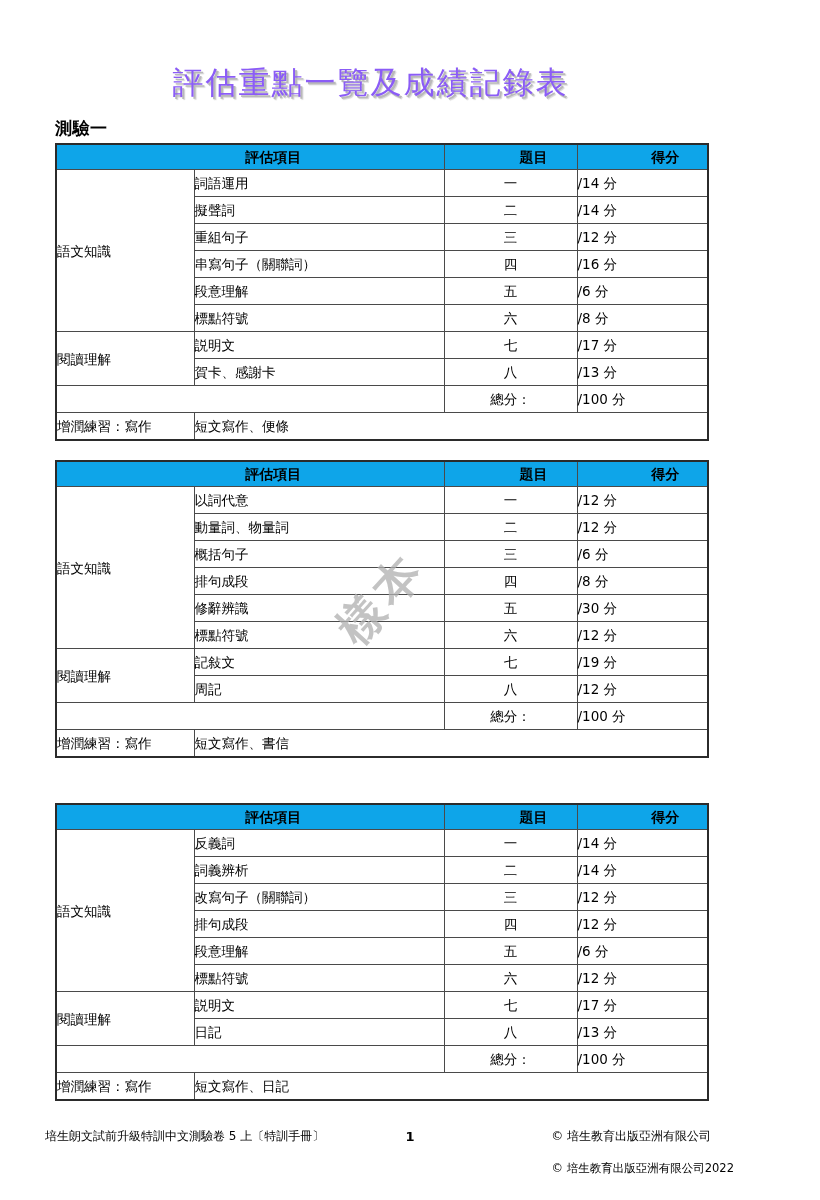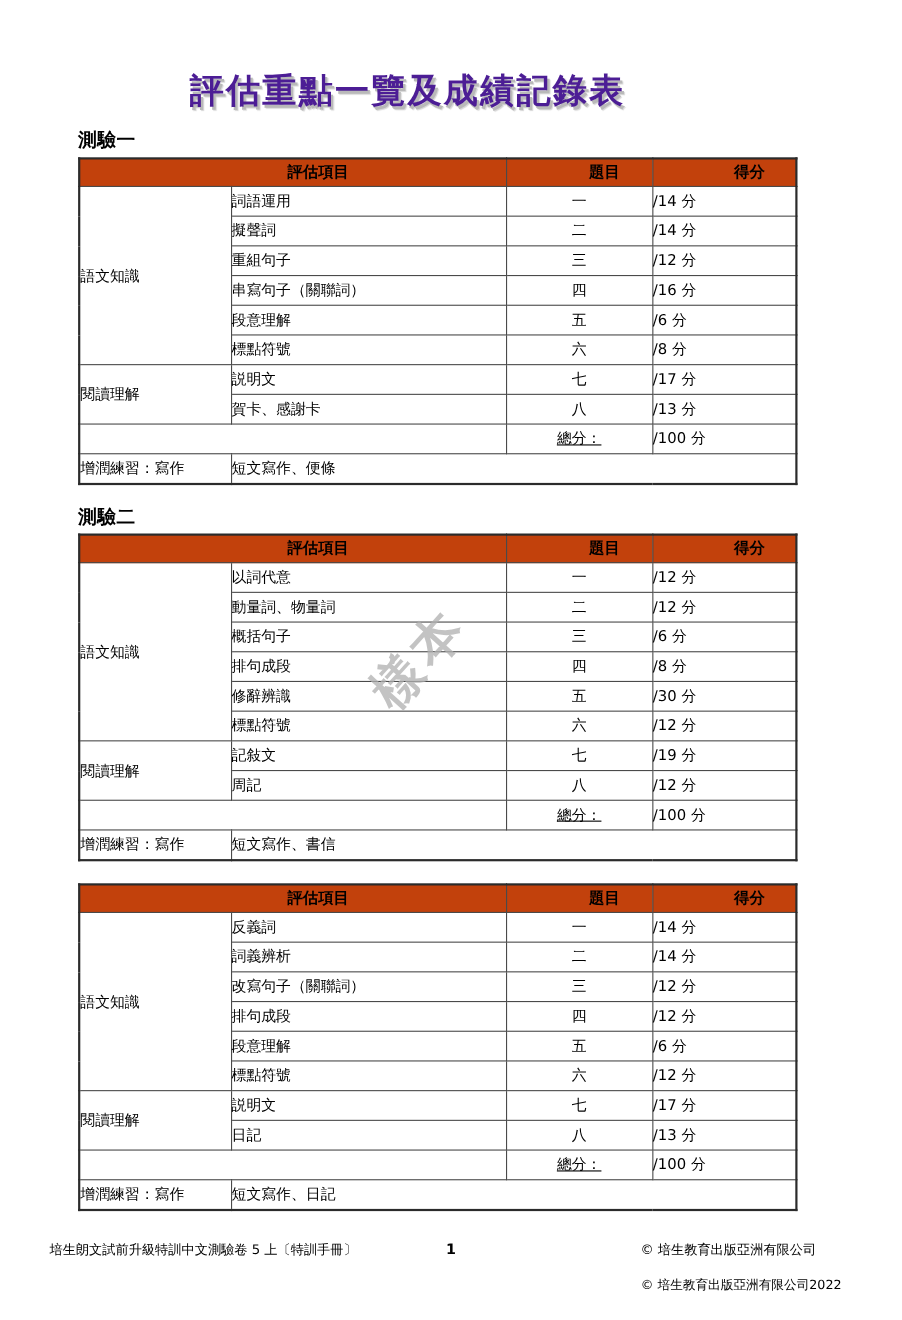--- a/index.html
+++ b/index.html
@@ -25,31 +25,31 @@
   }
 
   
   .doc-title {
     position: absolute;
     left: 0;
     top: 62px;
     width: 741px;
     text-align: center;
     font-size: 31px;
-    font-weight: 700;
+    font-weight: 400;
     letter-spacing: 2px;
-    color: #4c1d95;
+    color: #8b5cf6;
     text-shadow: 2px 2px 0 #b9b9b9, 3px 3px 1px #d6d6d6;
     font-family: "DejaVu Serif", "Liberation Serif", serif;
   }
 
   
   .section {
     position: absolute;
-    left: 71px;
+    left: 55px;
     width: 652px;
   }
   .section-heading {
     font-size: 17px;
     font-weight: 700;
     letter-spacing: 0.5px;
     margin: 0 0 5px 0;
     line-height: 20px;
   }
 
@@ -65,21 +65,21 @@
   table.score-table th {
     border: 1px solid #4a4a4a;
     padding: 0;
     height: 26px;
     line-height: 26px;
     font-weight: normal;
     vertical-align: middle;
     box-sizing: border-box;
   }
   table.score-table thead th {
-    background: #c2410c;
+    background: #0ea5e9;
     height: 24px;
     line-height: 24px;
     text-align: center;
     font-weight: 700;
     font-size: 14px;
     padding-left: 46px;
   }
   td.cat {
     vertical-align: top;
     padding: 3px 0 0 8px;
@@ -91,21 +91,20 @@
   }
   td.qno {
     text-align: center;
   }
   td.score {
     padding-right: 12px;
   }
   td.total-label {
     text-align: center;
     font-weight: 700;
-    text-decoration: underline;
   }
   td.blank-merge {
     background: #ffffff;
   }
   td.extra-label {
     padding-left: 8px;
     text-align: left;
   }
   td.extra-value {
     padding-left: 8px;
@@ -136,21 +135,20 @@
     white-space: nowrap;
   }
 
   
   .footer {
     position: absolute;
     left: 0;
     top: 1128px;
     width: 756px;
     height: 72px;
-    padding-left: 31px;
   }
   .footer-line1 {
     position: absolute;
     left: 45px;
     top: 0;
     font-size: 12px;
     line-height: 17px;
     white-space: nowrap;
   }
   .footer-page {
@@ -264,21 +262,20 @@
               <td class="score">/100 分</td>
             </tr>
             <tr>
               <td class="extra-label">增潤練習：寫作</td>
               <td class="extra-value" colspan="3">短文寫作、便條</td>
             </tr>
           </tbody>
         </table>
       </div>
       <div class="section" style="top: 460px;">
-        <div class="section-heading">測驗二</div>
         <table class="score-table">
           <colgroup>
             <col class="col-cat">
             <col class="col-item">
             <col class="col-qno">
             <col class="col-score">
           </colgroup>
           <thead>
             <tr>
               <th colspan="2">評估項目</th>

